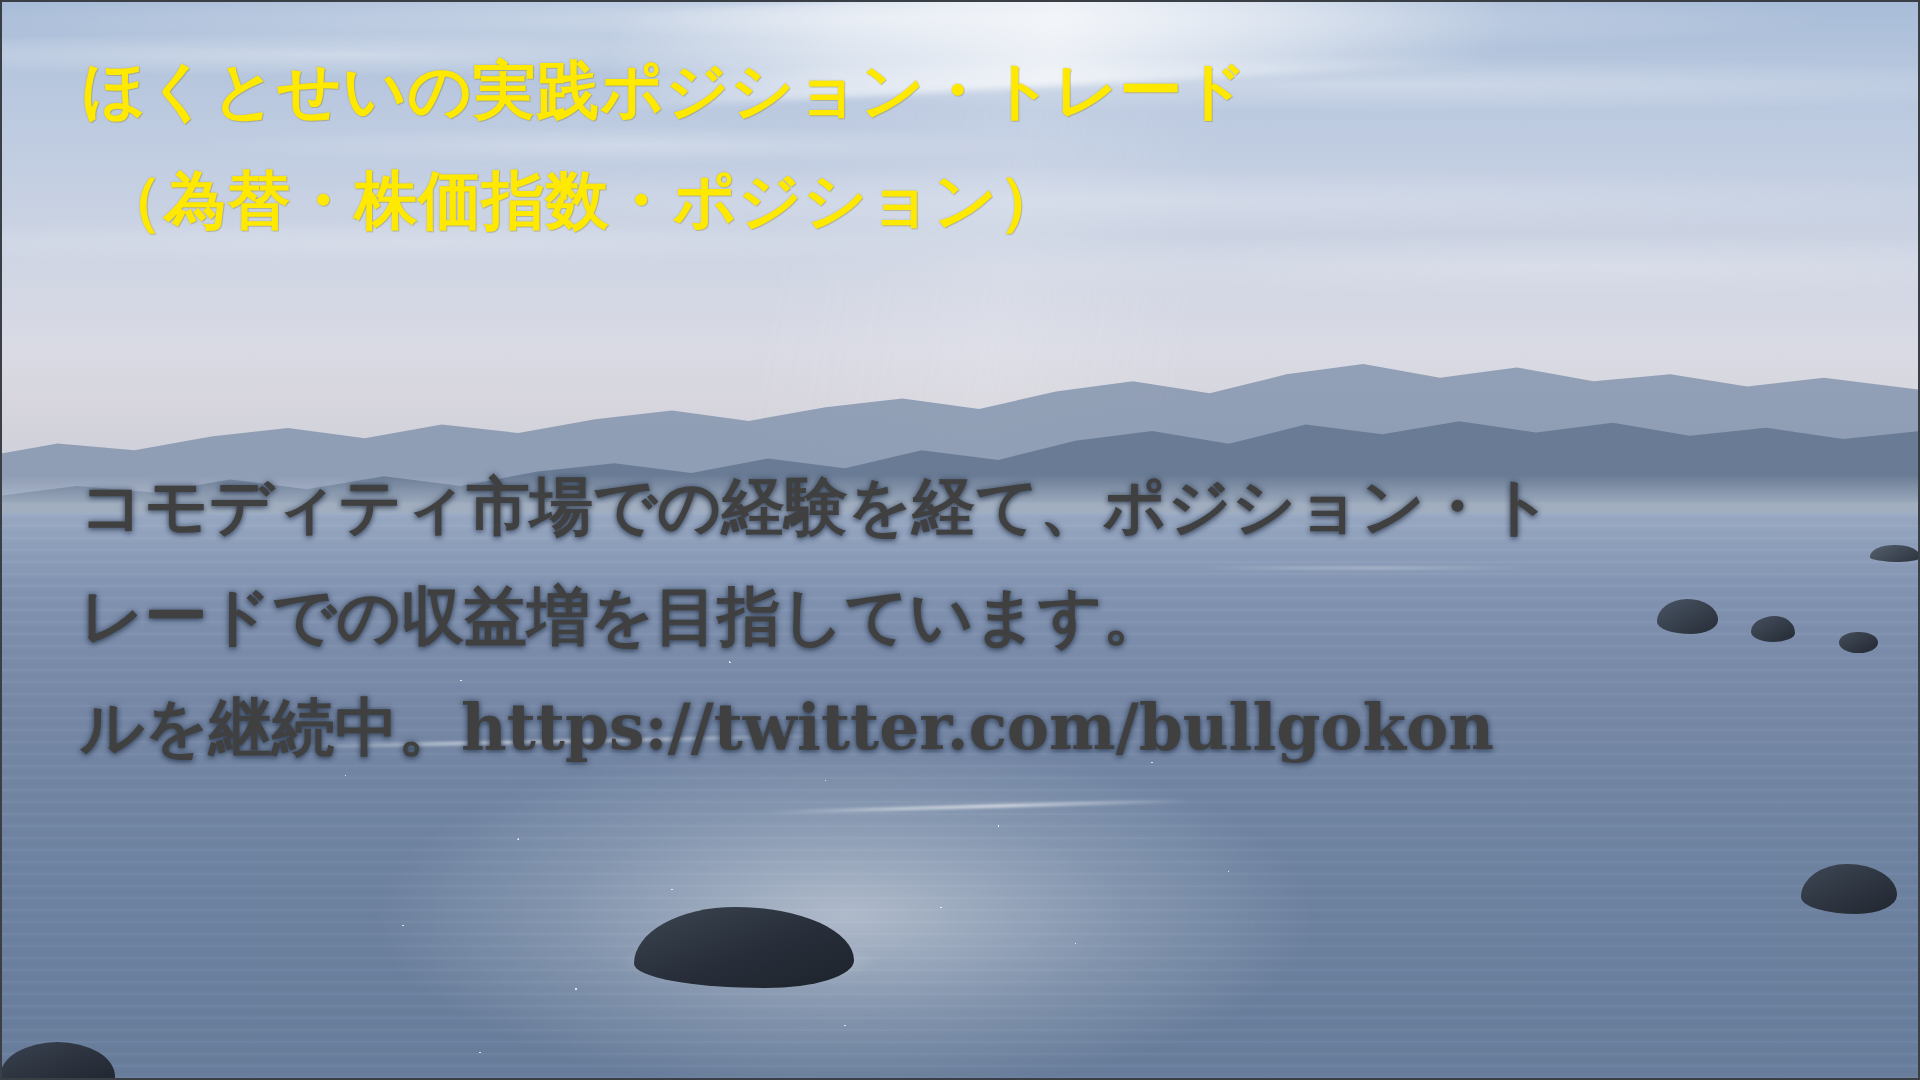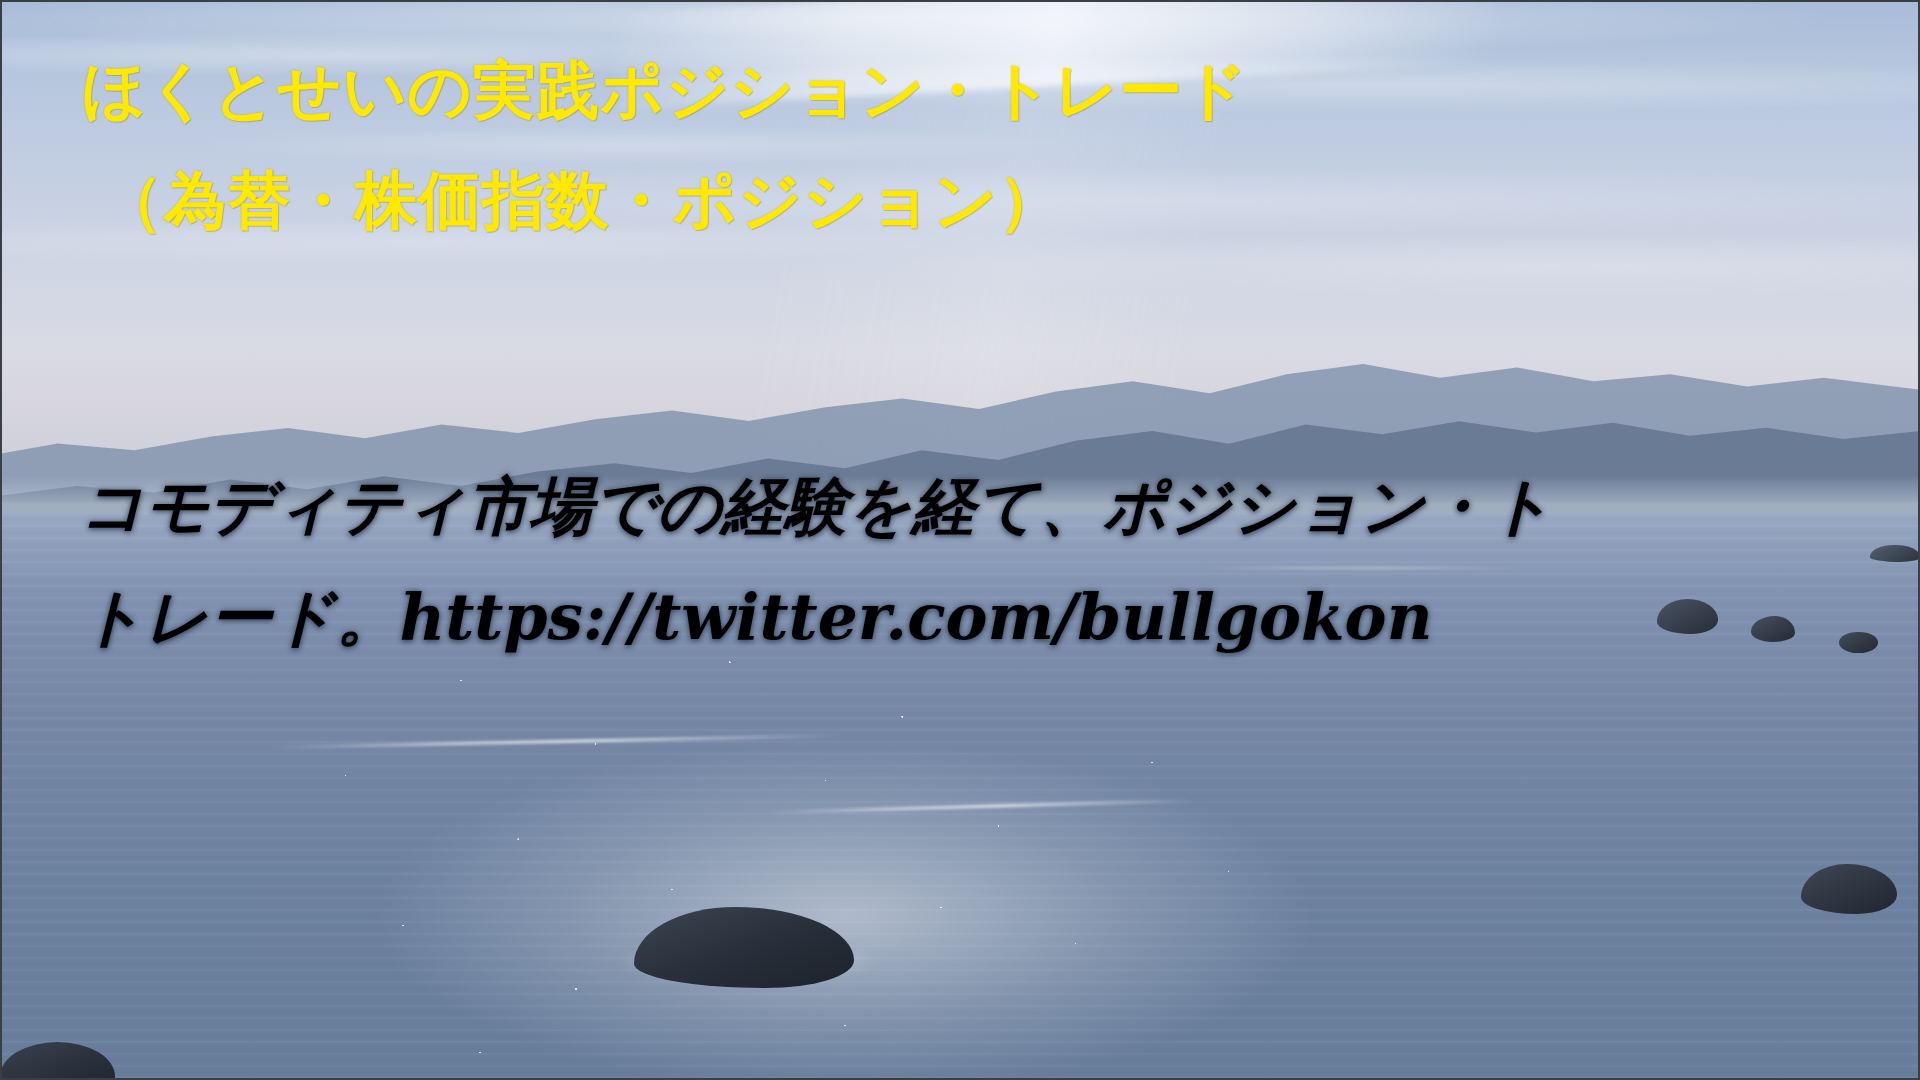--- a/index.html
+++ b/index.html
@@ -253,29 +253,28 @@
     top: 168px;
     font-size: 63px;
     line-height: 1.05;
   }
 
   #body-copy {
     position: absolute;
     left: 80px;
     top: 452px;
     width: 1800px;
-    color: #000000;
+    color: #404040;
     font-weight: 700;
     font-size: 63px;
     line-height: 110px;
     letter-spacing: 0;
     text-shadow:
       0 0 6px rgba(30,45,70,.55),
       0 2px 5px rgba(20,30,50,.45);
-    font-style: italic;
   }
   #body-copy .line {
     white-space: nowrap;
     display: block;
     height: 110px;
   }
   .url-text {
     font-family: "DejaVu Serif", "Liberation Serif", serif;
     font-weight: 700;
   }
@@ -312,19 +311,20 @@
   <div class="rock" id="rock-l1"></div>
 
   <div id="text-stack">
 
     <div class="headline" id="headline-1">ほくとせいの実践ポジション・トレード</div>
 
     <div class="headline" id="headline-2">（為替・株価指数・ポジション）</div>
 
     <div id="body-copy">
       <span class="line">コモディティ市場での経験を経て、ポジション・ト</span>
-      <span class="line"><span>トレード。</span><span class="url-text">https://twitter.com/bullgokon</span></span>
+      <span class="line">レードでの収益増を目指しています。</span>
+      <span class="line"><span>ルを継続中。</span><span class="url-text">https://twitter.com/bullgokon</span></span>
     </div>
 
   </div>
 
   <div id="frame-border"></div>
 </div>
 
 </body></html>

